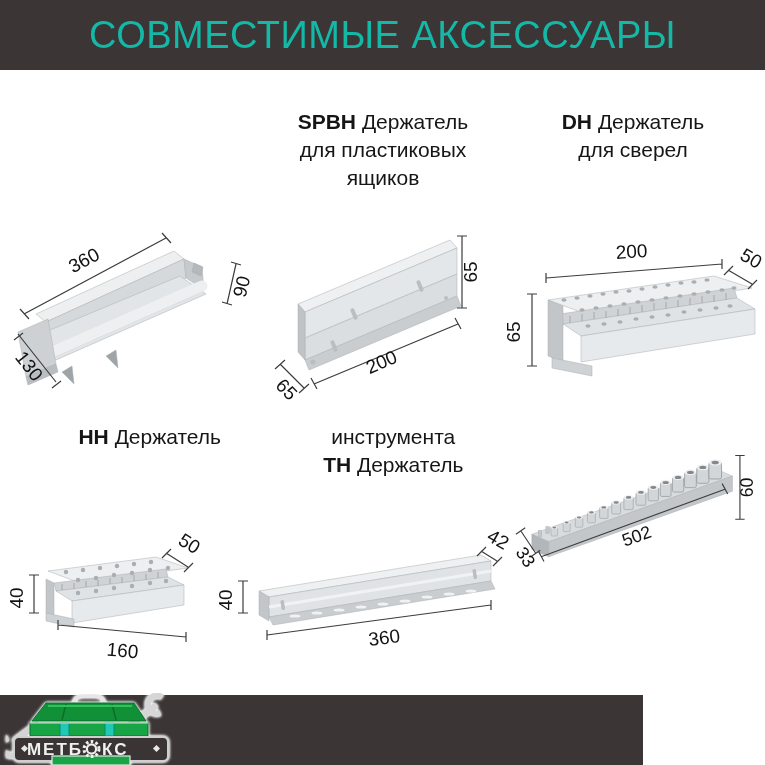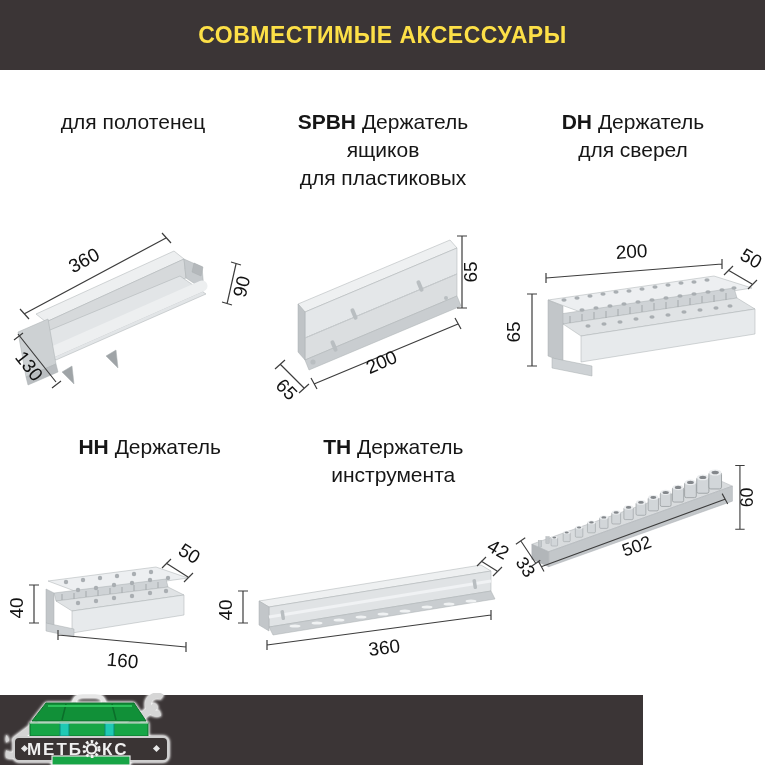--- a/index.html
+++ b/index.html
@@ -2,25 +2,25 @@
 <html><head>
 <meta charset="utf-8">
 <style>
   html,body{margin:0;padding:0;}
   body{
     width:765px;height:765px;position:relative;overflow:hidden;
     background:#ffffff;font-family:"Liberation Sans",sans-serif;
   }
   
   .top-bar{height:70px;background:#3b3536;display:flex;align-items:center;justify-content:center;}
-  .top-title{color:#fde047;font-weight:bold;font-size:23px;letter-spacing:0.5px;}
+  .top-title{color:#14b8a6;font-weight:normal;font-size:38px;letter-spacing:0.5px;}
   
   .content{padding-top:38px;}
   .row{display:flex;padding-left:8px;}
-  .row2{margin-top:24px;padding-left:28px;}
+  .row2{margin-top:14px;padding-left:28px;}
   .card{width:250px;display:flex;flex-direction:column;align-items:center;}
   .card-title{text-align:center;font-size:21px;line-height:28px;color:#161616;}
   .row1 .card-title{height:96px;}
   .row2 .card-title{height:84px;}
   .t-line:empty{display:none;}
   .t-line b{font-weight:bold;}
   svg.product{overflow:visible;margin-top:10px;}
   .dl{stroke:#3d3d3d;stroke-width:1.2;fill:none;}
   .dt{font-family:"Liberation Sans",sans-serif;font-size:19px;fill:#121212;text-anchor:middle;}
   .ribs{stroke:#a3a8ab;stroke-width:1;fill:none;}
@@ -35,21 +35,20 @@
 <header class="top-bar">
   <div class="top-title">СОВМЕСТИМЫЕ АКСЕССУАРЫ</div>
 </header>
 
 <main class="content">
 
   <div class="row row1">
 
     <div class="card">
       <div class="card-title">
-        <div class="t-line">для полотенец</div>
 
       </div>
       <svg class="product" width="250" height="195" viewBox="0 0 250 195">
         <g stroke="#a9aeb1" stroke-width="0.5">
           <path d="M28,100 L166,37 L176,45 L38,108 Z" fill="#edeff0"></path>
           <path d="M38,108 L176,45 L178,64 L42,126 Z" fill="#d6d9db"></path>
           <path d="M176,45 L194,53 L196,76 L178,64 Z" fill="#c6cacd"></path>
           <path d="M186,49 l9,4 -2,9 -9,-4 Z" fill="#b4b8bb"></path>
           <path d="M18,126 L172,62 L198,80 L48,146 Z" fill="#e2e5e7"></path>
         </g>
@@ -66,22 +65,22 @@
         <path class="dl" d="M228,50 L219,90 M223,48 l10,3 M214,88 l10,3"></path>
         <text class="dt" x="240" y="74" transform="rotate(-77 240 74)">90</text>
         <path class="dl" d="M10,120 L48,168 M6,126 l9,-7 M44,174 l9,-7"></path>
         <text class="dt" x="16" y="156" transform="rotate(52 16 156)">130</text>
       </svg>
     </div>
 
     <div class="card">
       <div class="card-title">
         <div class="t-line"><b>SPBH</b> <span>Держатель</span></div>
+        <div class="t-line">для пластиковых</div>
         <div class="t-line">ящиков</div>
-        <div class="t-line">для пластиковых</div>
       </div>
       <svg class="product" width="250" height="195" viewBox="0 0 250 195">
         <g stroke="#a9aeb1" stroke-width="0.5">
           <path d="M40,90 L192,26 L199,34 L47,98 Z" fill="#eef0f1"></path>
           <path d="M47,98 L199,34 L199,60 L47,124 Z" fill="#e4e7e9"></path>
           <path d="M47,124 L199,60 L199,82 L47,146 Z" fill="#dbdee0"></path>
           <path d="M47,146 L199,82 L203,92 L51,156 Z" fill="#c9cdd0"></path>
           <path d="M40,90 L47,98 L47,146 L40,138 Z" fill="#bfc3c6"></path>
         </g>
         <path d="M47,124 L199,60" stroke="#c6cacd" stroke-width="0.8"></path>
@@ -209,22 +208,22 @@
         <text class="dt" x="7" y="81" transform="rotate(-90 7 81)">40</text>
         <path class="dl" d="M150,36 L172,50 M146,41 l9,-9 M168,55 l9,-9"></path>
         <text class="dt" x="170" y="32" transform="rotate(32 170 32)">50</text>
         <path class="dl" d="M42,108 L170,120 M42,103 v10 M170,115 v10"></path>
         <text class="dt" x="106" y="140" transform="rotate(5 106 140)">160</text>
       </svg>
     </div>
 
     <div class="card">
       <div class="card-title">
+        <div class="t-line">инструмента</div>
         <div class="t-line"><b>TH</b> <span>Держатель</span></div>
-        <div class="t-line">инструмента</div>
 
       </div>
       <svg class="product" width="290" height="150" viewBox="0 0 290 150" style="margin-left:-51px">
         <defs>
             <ellipse id="th-sl" rx="5.5" ry="1.6" fill="#f0f2f3"></ellipse>
           </defs>
         <g stroke="#a9aeb1" stroke-width="0.5">
           <path d="M36,74 L258,38 L268,44 L46,80 Z" fill="#eef0f1"></path>
           <path d="M46,80 L268,44 L268,64 L46,100 Z" fill="#e0e3e5"></path>
           <path d="M46,100 L268,64 L272,72 L50,108 Z" fill="#c9cdd0"></path>

